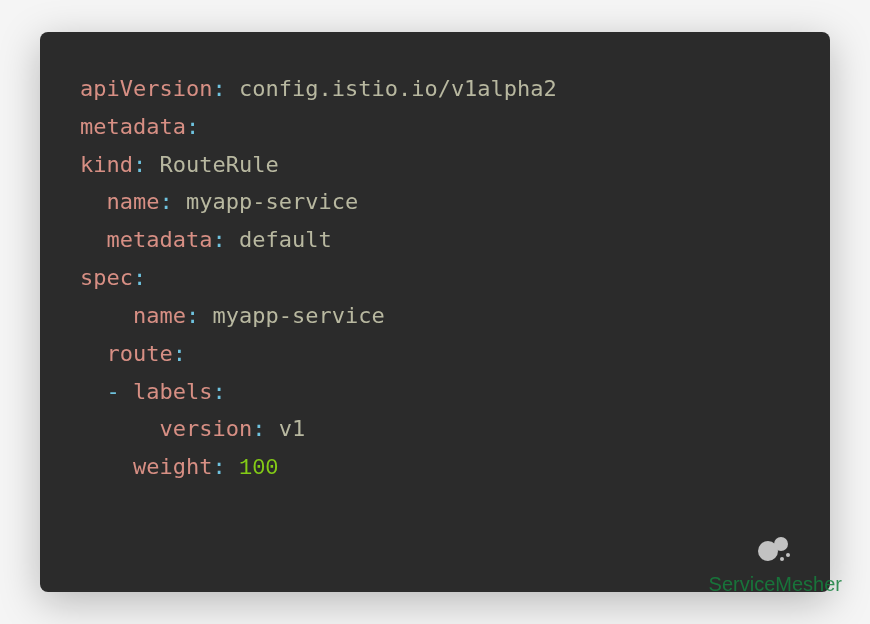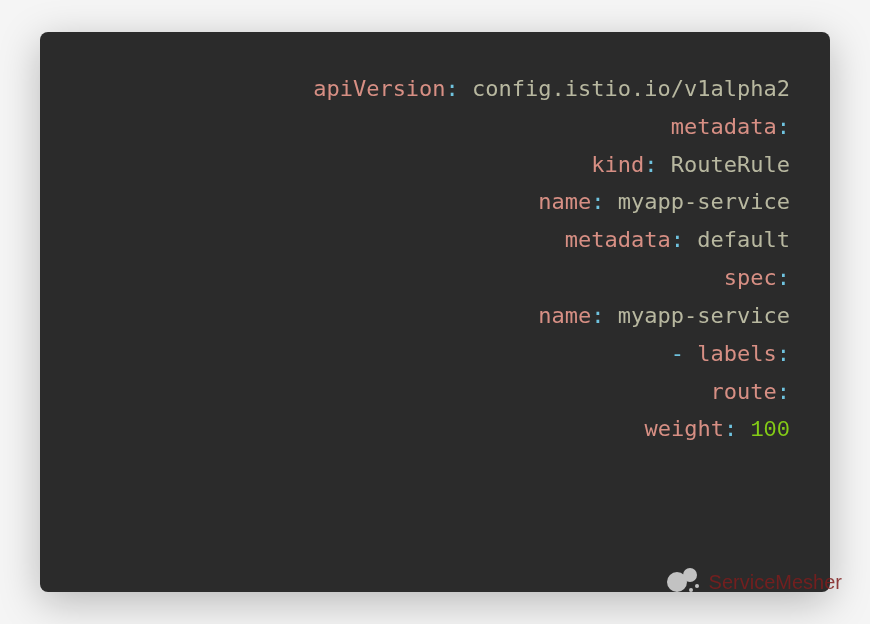--- a/index.html
+++ b/index.html
@@ -1,19 +1,18 @@
 <!DOCTYPE html>
 <html><head>
   <meta charset="utf-8">
   <style>
     * {
       margin: 0;
       padding: 0;
       box-sizing: border-box;
-      text-align: right;
     }
     body {
       width: 870px;
       height: 624px;
       background: #f5f5f5;
       display: flex;
       align-items: center;
       justify-content: center;
       font-family: 'Menlo', 'Monaco', 'Consolas', monospace;
       position: relative;
@@ -48,24 +47,25 @@
     .dash {
       color: #6fc3df;
     }
     .watermark {
       position: absolute;
       bottom: 28px;
       right: 28px;
       display: flex;
       align-items: center;
       gap: 8px;
-      color: #7f1d1d;
+      color: #15803d;
       font-family: Arial, sans-serif;
       font-size: 20px;
       opacity: 0.85;
+      flex-direction: column;
     }
     .wm-icon {
       width: 34px;
       height: 28px;
       position: relative;
     }
     .wm-circle {
       position: absolute;
       border-radius: 50%;
       background: #ddd;
@@ -96,22 +96,23 @@
 <body>
 
 <div class="code-block" id="code-container">
 <div class="line"><span class="key">apiVersion</span><span class="colon">:</span> <span class="string">config.istio.io/v1alpha2</span></div>
     <div class="line"><span class="key">metadata</span><span class="colon">:</span></div>
     <div class="line"><span class="key">kind</span><span class="colon">:</span> <span class="string">RouteRule</span></div>
     <div class="line">  <span class="key">name</span><span class="colon">:</span> <span class="string">myapp-service</span></div>
     <div class="line">  <span class="key">metadata</span><span class="colon">:</span> <span class="string">default</span></div>
     <div class="line"><span class="key">spec</span><span class="colon">:</span></div>
     <div class="line">    <span class="key">name</span><span class="colon">:</span> <span class="string">myapp-service</span></div>
+    <div class="line">  <span class="key">route</span><span class="colon">:</span></div>
     <div class="line">  <span class="dash">-</span> <span class="key">labels</span><span class="colon">:</span></div>
-    <div class="line">  <span class="key">route</span><span class="colon">:</span></div>
+    <div class="line">      <span class="key">version</span><span class="colon">:</span> <span class="string">v1</span></div>
     <div class="line">    <span class="key">weight</span><span class="colon">:</span> <span class="num">100</span></div>
   </div>
 
 <div class="watermark">
   <span class="wm-icon">
     <span class="wm-circle wm-c1"></span>
     <span class="wm-circle wm-c2"></span>
     <span class="wm-dot wm-d1"></span>
     <span class="wm-dot wm-d2"></span>
   </span>

